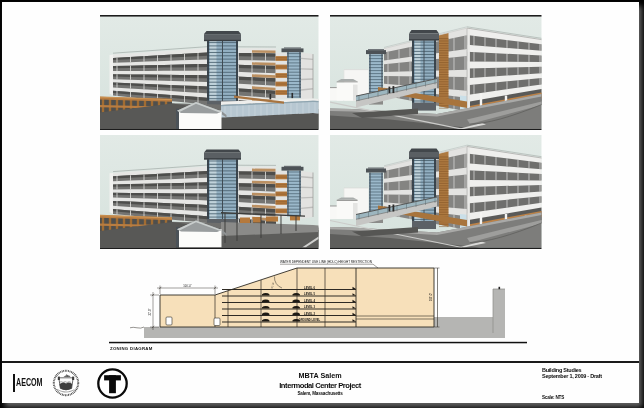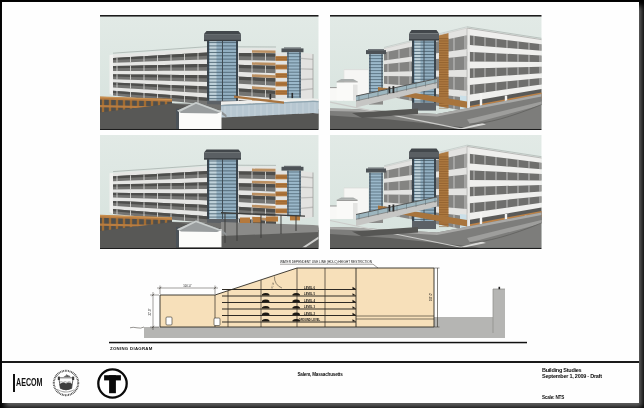--- a/index.html
+++ b/index.html
@@ -910,15 +910,17 @@
     <path d="M -6.6,1.2 Q -3,-1.6 0,0.4 Q 3.5,-1.8 6.2,1.0 L 5.6,5.4 Q 0,8.4 -5.6,5.4 Z" fill="#3e3e3e"></path>
     <path d="M -6.9,-0.6 q 2,-1.4 4,0 q 2,-1.4 4,0 q 2,-1.4 4,0" fill="none" stroke="#555" stroke-width="0.5"></path>
     <path d="M -8.5,6.5 Q 0,11.5 8.5,6.5" fill="none" stroke="#444" stroke-width="0.9" stroke-dasharray="0.7 0.5"></path>
   </svg>
 <svg style="position:absolute;left:95.5px;top:367px" width="33" height="33" viewBox="-16.5 -16.5 33 33">
     <circle cx="0" cy="0" r="14.2" fill="#ffffff" stroke="#0a0a0a" stroke-width="2.3"></circle>
     <rect x="-8.4" y="-8.3" width="16.8" height="5.2" fill="#0a0a0a"></rect>
     <rect x="-3.4" y="-8.3" width="6.8" height="18.0" fill="#0a0a0a"></rect>
   </svg>
 <div style="position:absolute;left:220px;top:370.5px;width:200px;text-align:center;color:#0d0d0d">
+    <div style="font-size:7.2px;font-weight:bold">MBTA Salem</div>
+    <div style="font-size:7.6px;font-weight:bold;margin-top:1.2px;letter-spacing:-0.45px">Intermodal Center Project</div>
     <div style="font-size:4.6px;font-weight:bold;margin-top:1.4px;letter-spacing:-0.2px">Salem, Massachusetts</div>
   </div>
 <div style="position:absolute;left:542px;top:366.5px;color:#0d0d0d;font-size:5.5px;font-weight:bold;line-height:6.4px;letter-spacing:-0.25px">Building Studies<br>September 1, 2009 - Draft</div>
 <div style="position:absolute;left:542px;top:394.5px;color:#0d0d0d;font-size:4.6px;font-weight:bold;letter-spacing:-0.2px">Scale: NTS</div>
 </body></html>

